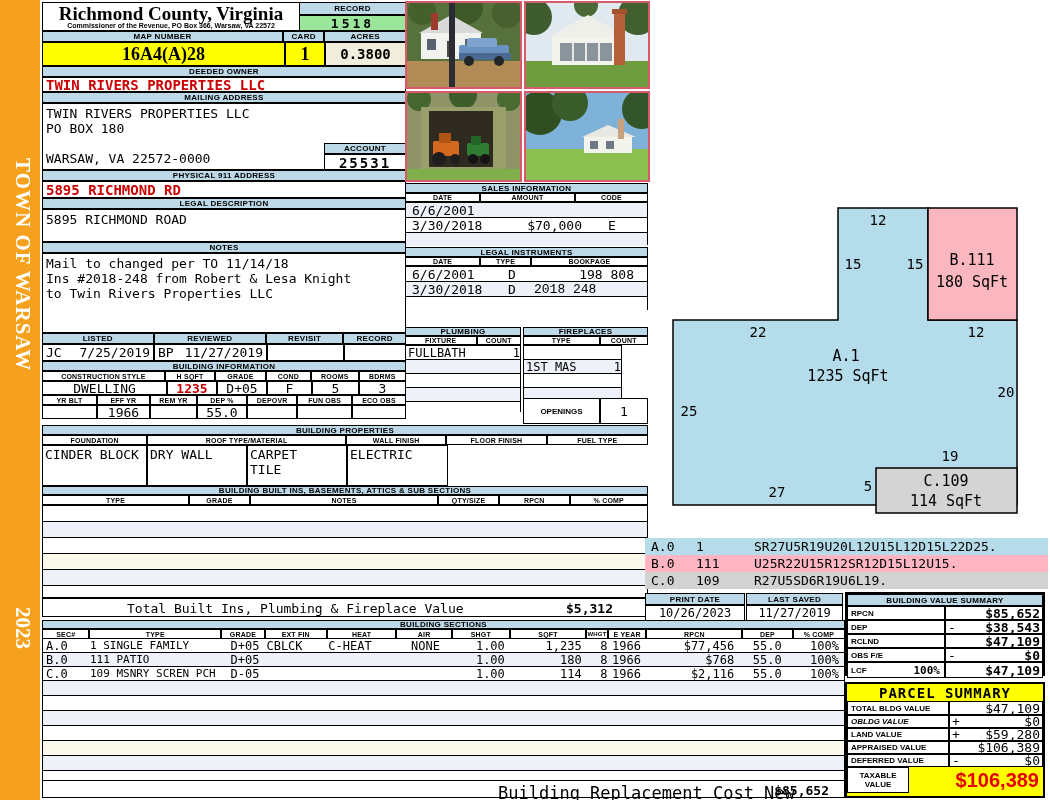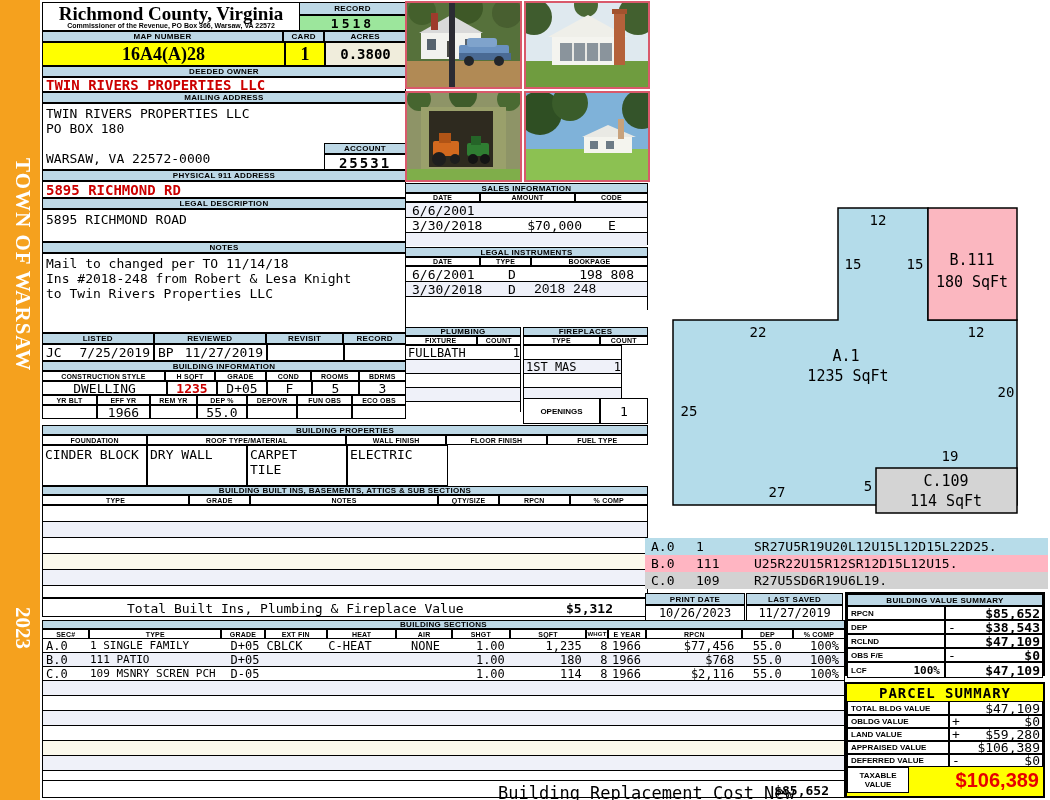--- a/index.html
+++ b/index.html
@@ -511,21 +511,21 @@
   <div class="r" style="left:845px;top:682px;width:200px;height:116px;border:2px solid #000;background:#FFFF00;box-sizing:border-box;">
     <div style="height:17px;font:bold 14px 'DejaVu Sans Mono','Liberation Mono',monospace;display:flex;align-items:center;justify-content:center;letter-spacing:1px;">PARCEL SUMMARY</div>
     <div class="flexrow" style="height:14px;">
       <div class="pslabel" style="width:102px;">TOTAL BLDG VALUE</div>
       <div class="psval" style="width:94px;justify-content:space-between;padding:0 2px;">
         <span></span>
         <span>$47,109</span>
         </div>
     </div>
     <div class="flexrow" style="height:13px;">
-      <div class="pslabel" style="width:102px;">OBLDG VALUE</div>
+      <div class="pslabel" style="width:102px;font-style:italic;">OBLDG VALUE</div>
       <div class="psval" style="width:94px;justify-content:space-between;padding:0 2px;">
         <span>+</span>
         <span>$0</span>
         </div>
     </div>
     <div class="flexrow" style="height:13px;">
       <div class="pslabel" style="width:102px;">LAND VALUE</div>
       <div class="psval" style="width:94px;justify-content:space-between;padding:0 2px;">
         <span>+</span>
         <span>$59,280</span>

